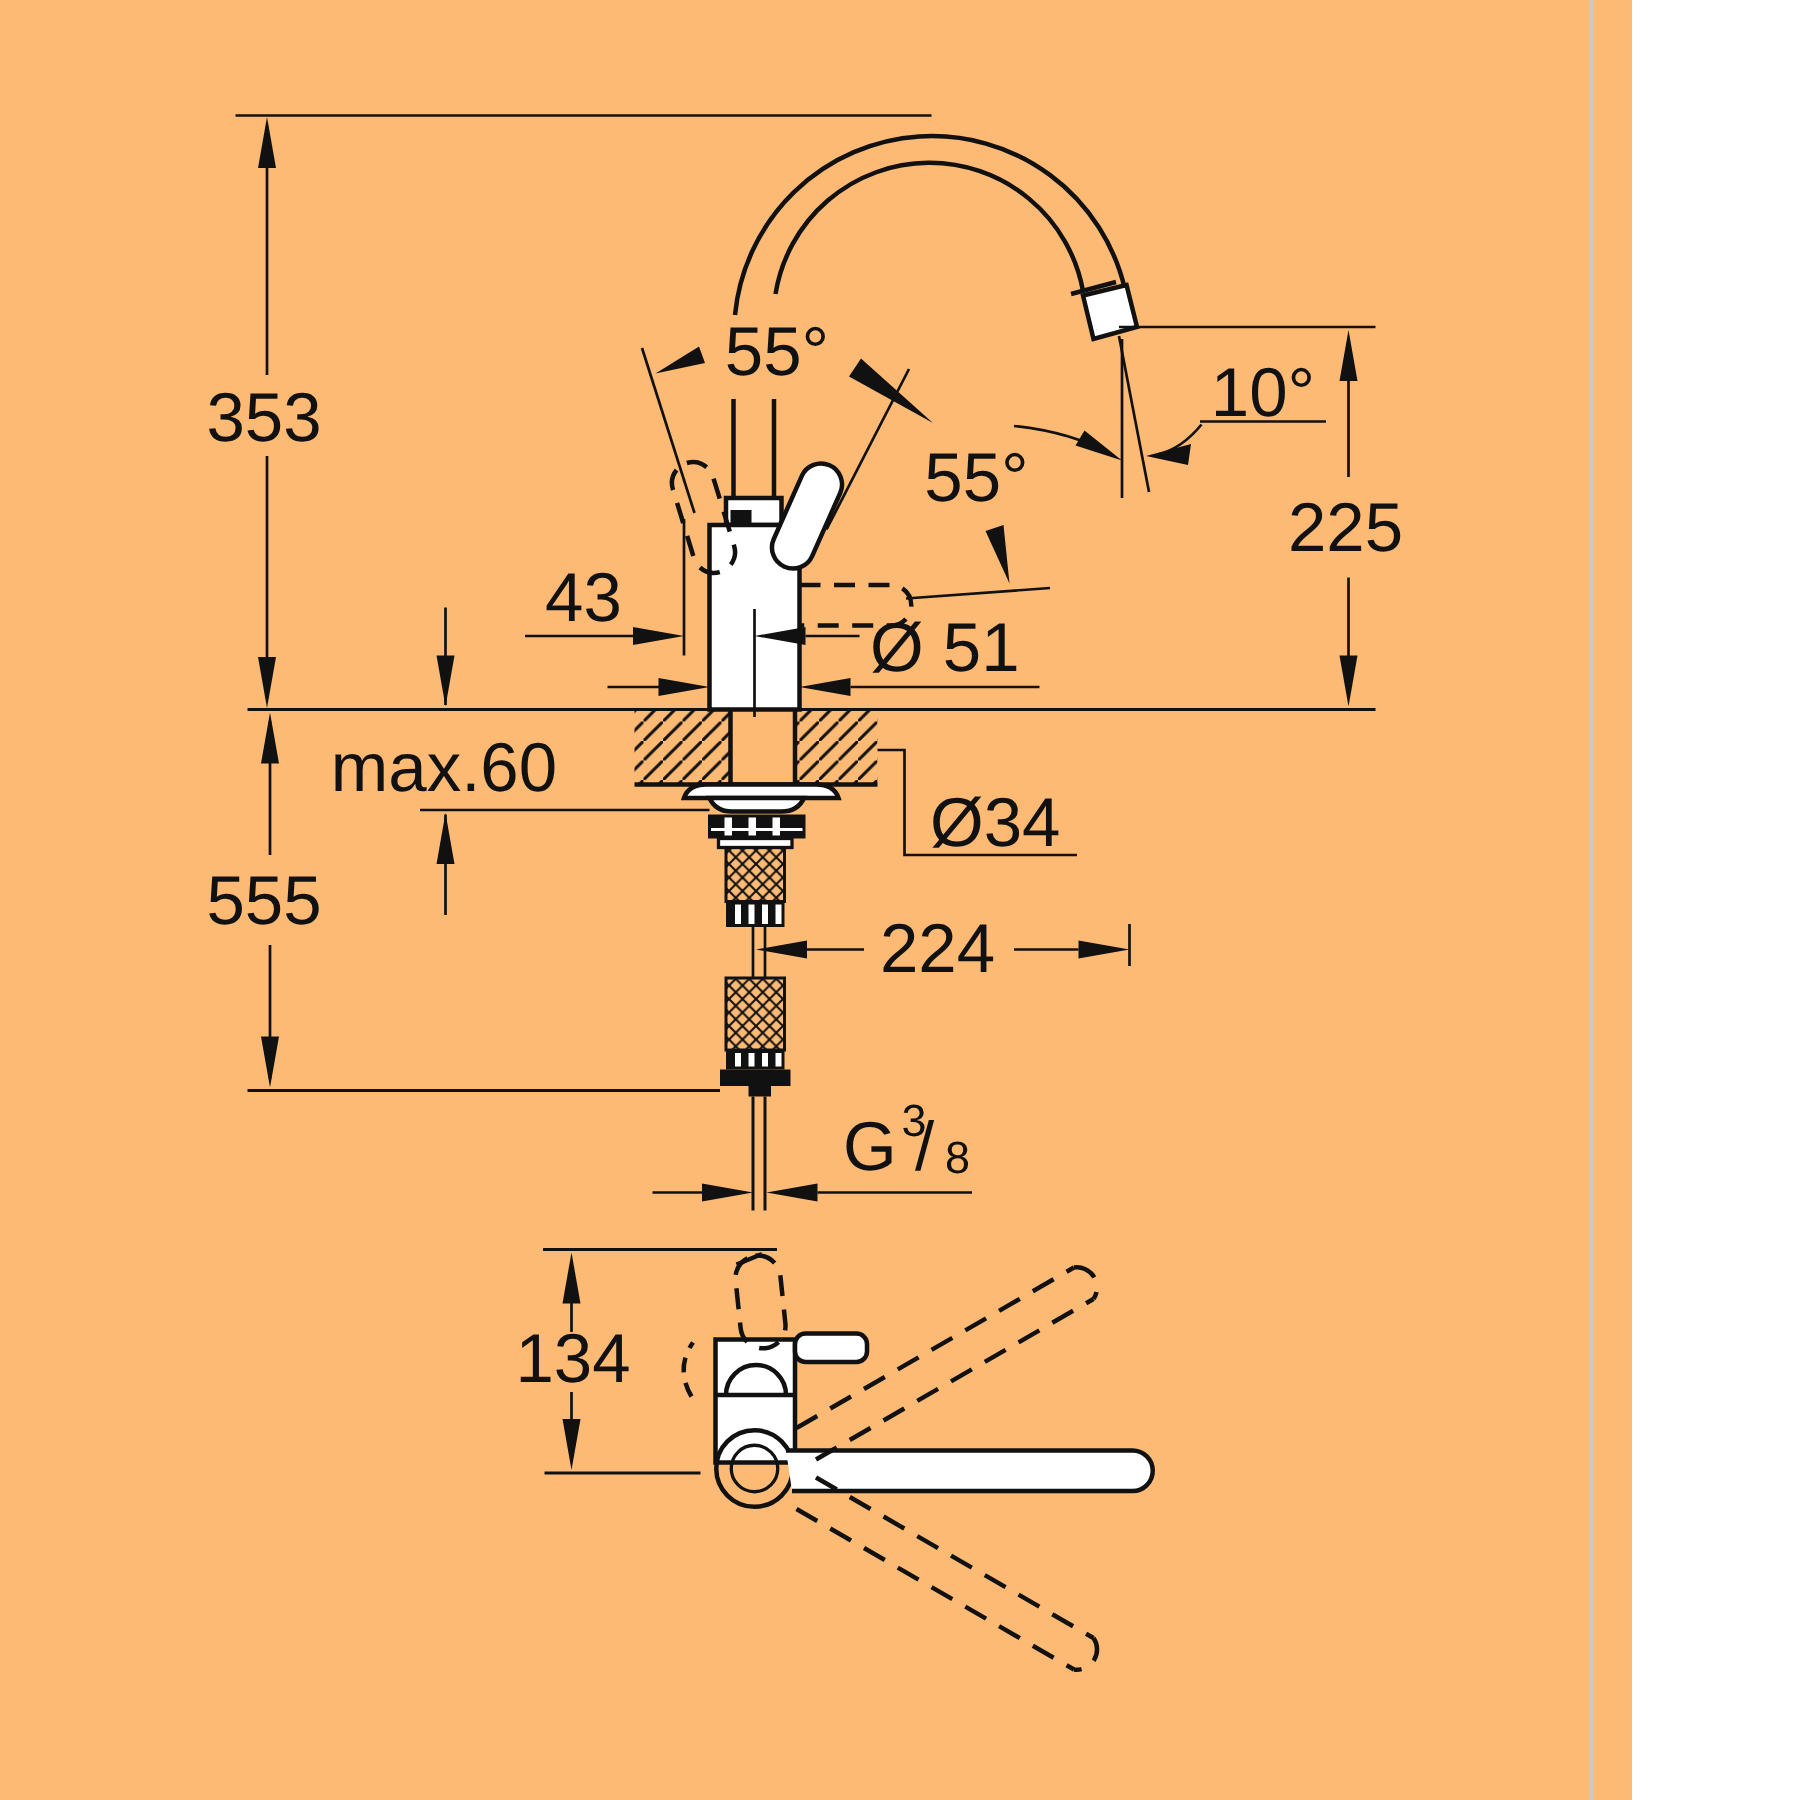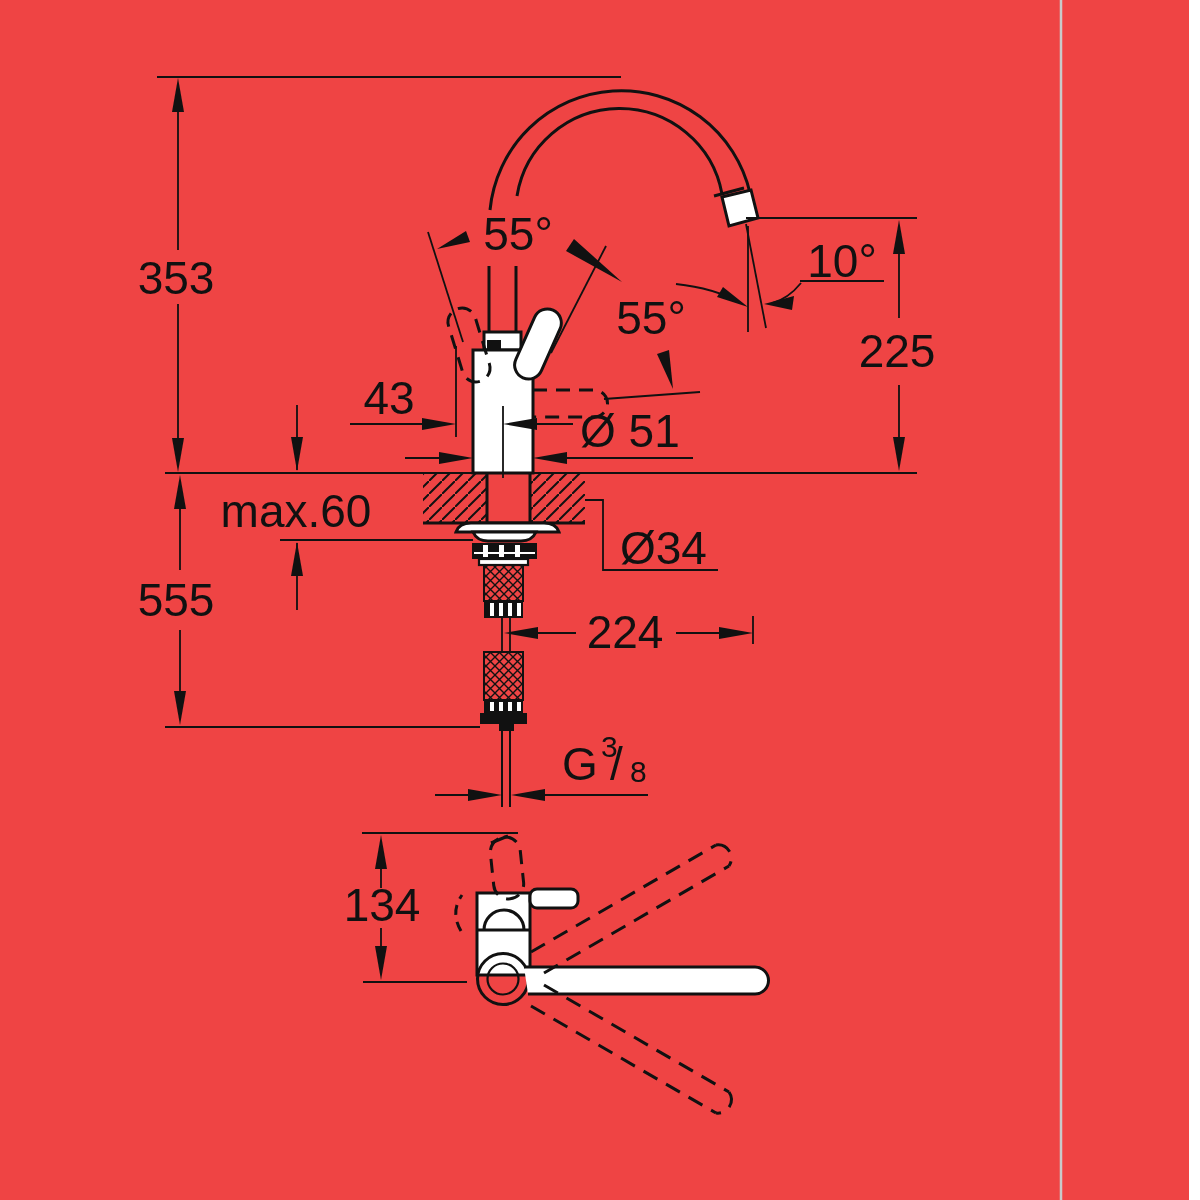--- a/index.html
+++ b/index.html
@@ -1,16 +1,16 @@
 <!DOCTYPE html>
 <html><head>
 <meta charset="utf-8">
 <style>
   html,body{margin:0;padding:0;background:#ffffff;}
-  .page{width:1189px;height:1200px;position:relative;background:#ef4444;overflow:hidden;}
+  .page{width:1088px;height:1200px;position:relative;background:#fdba74;overflow:hidden;}
   svg{display:block;}
   svg text{font-family:"Liberation Sans", sans-serif;fill:#111;}
   .dimtxt{font-size:46px;}
   .small{font-size:30px;}
   .obj{stroke:#111;stroke-width:3;fill:none;}
   .objw{stroke:#111;stroke-width:3;fill:#fff;}
   .dash{stroke-dasharray:14 9;}
   .dim{stroke:#111;stroke-width:1.8;fill:none;}
   .ref{stroke:#111;stroke-width:2;fill:none;}
   .arr{fill:#111;stroke:none;}

